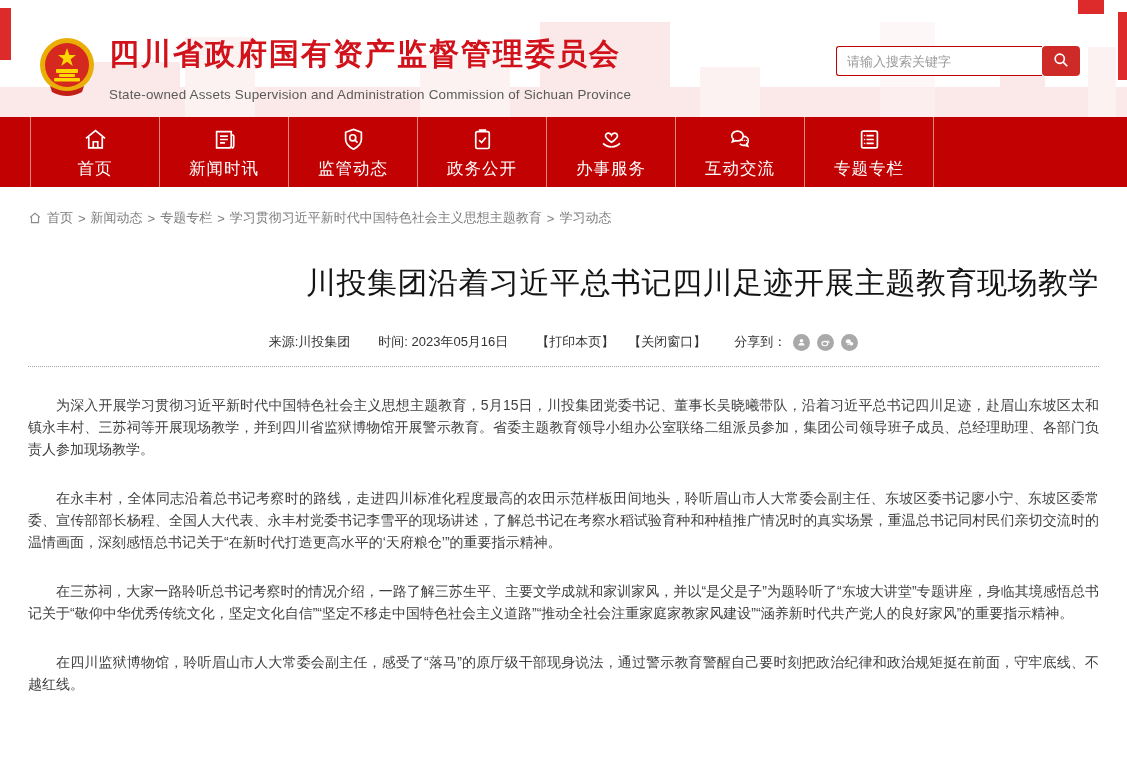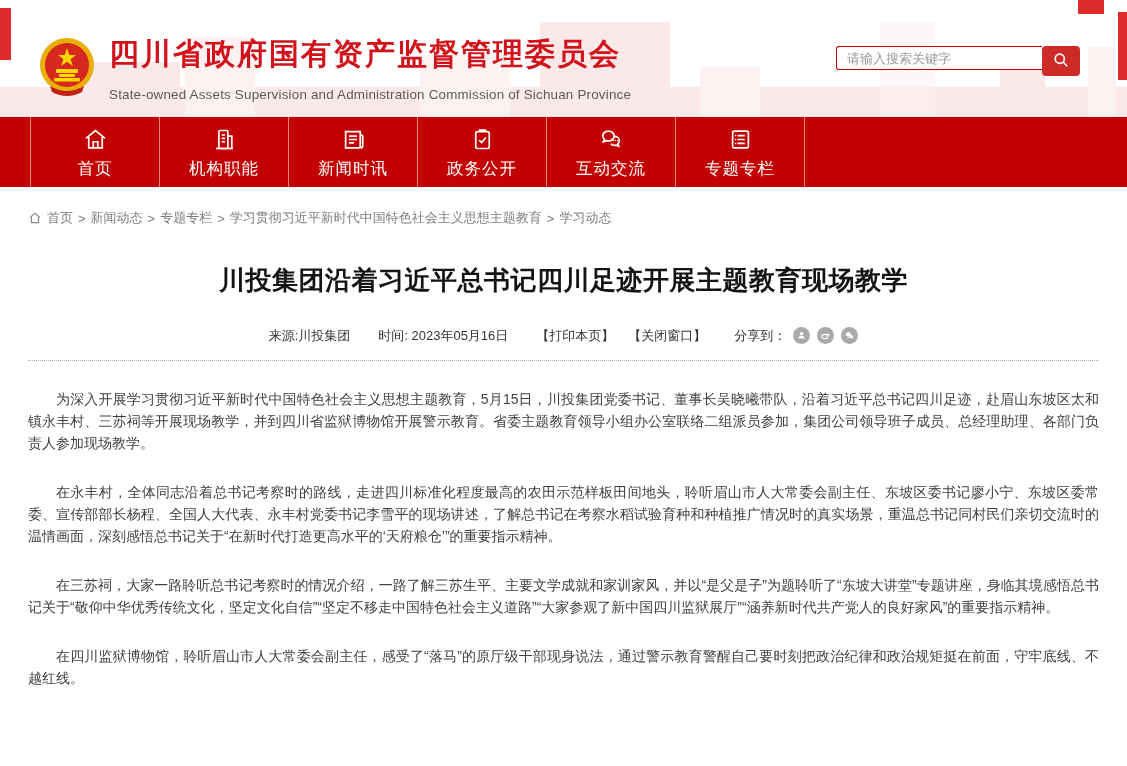--- a/index.html
+++ b/index.html
@@ -17,21 +17,21 @@
   .sky.red { background: #dd2a2a; }
   .sky-band { position: absolute; bottom: 0; left: 0; width: 100%; height: 30px; background: #fbe9e9; }
 
   .logo-row { position: absolute; left: 38px; top: 36px; display: flex; align-items: center; z-index: 3; }
   .titles { margin-left: 13px; }
   .site-title { color: #d1121b; font-size: 30px; font-weight: bold; letter-spacing: 2px; line-height: 1.1; }
   .site-subtitle { color: #5a5a5a; font-size: 13.4px; margin-top: 17px; letter-spacing: .2px; }
 
   .search { position: absolute; right: 47px; top: 46px; display: flex; z-index: 3; align-items: stretch; }
   .search input {
-    width: 206px; height: 24px; border: 1px solid #c40000; border-right: none;
+    width: 206px; height: 30px; border: 1px solid #c40000; border-right: none;
     padding: 0 10px; font-size: 13px; color: #333; outline: none;
     border-radius: 3px 0 0 3px; background: #fff;
   }
   .search input::placeholder { color: #999; }
   .search-btn {
     width: 38px; height: 30px; background: #ce2b28; border: none; cursor: pointer;
     border-radius: 4px; display: flex; align-items: center; justify-content: center;
   }
 
   
@@ -49,30 +49,30 @@
   .breadcrumb {
     margin: 22px 0 0 28px; color: #7d7d7d; font-size: 13px;
     display: flex; align-items: center; gap: 5px; flex-wrap: wrap;
   }
   .breadcrumb .crumb { cursor: pointer; }
   .breadcrumb .sep { color: #7d7d7d; }
 
   
   .article { margin: 0 28px; }
   .article-title {
-    text-align: center; font-size: 26px; font-weight: bold; color: #141414;
+    text-align: right; font-size: 30px; font-weight: normal; color: #141414;
     margin-top: 36px; letter-spacing: .5px;
   }
   .meta {
     display: flex; justify-content: center; align-items: center;
     gap: 28px; margin-top: 29px; font-size: 13px; color: #333;
   }
   .meta .m-group { display: flex; align-items: center; gap: 14px; }
   .meta .link { cursor: pointer; }
-  .share { display: flex; align-items: flex-start; gap: 7px; }
+  .share { display: flex; align-items: flex-end; gap: 7px; }
   .share-circle {
     width: 17px; height: 17px; border-radius: 50%; background: #a9a9a9;
     display: inline-flex; align-items: center; justify-content: center; cursor: pointer;
   }
   .dotted { border-top: 1px dotted #a5a5a5; margin-top: 15px; }
 
   .body-text p {
     font-size: 14px; color: #3f3f3f; line-height: 22px;
     text-indent: 2em; text-align: justify; margin-top: 27px;
   }
@@ -133,47 +133,56 @@
         <path d="M3.5 11 L12 4 L20.5 11"></path>
           <path d="M6 9.8 V19.5 H18 V9.8"></path>
           <path d="M10 19.5 V14 h4 v5.5"></path>
       </svg>
       </span>
     <span class="nav-label">首页</span>
   </div>
   <div class="nav-item">
     <span class="nav-icon">
       <svg width="27" height="27" viewBox="0 0 24 24" fill="none" stroke="#fff" stroke-width="1.5">
-        <rect x="7" y="4" width="8" height="16" rx="1"></rect>
-          <path d="M15 9 h3.5 V20"></path>
-        <path d="M9.5 8 h3 M9.5 11 h3 M9.5 14 h3"></path>
-          <path d="M4.5 20 h15"></path>
-      </svg>
-      </span>
-    <span class="nav-label">机构职能</span>
-  </div>
-  <div class="nav-item">
-    <span class="nav-icon">
-      <svg width="27" height="27" viewBox="0 0 24 24" fill="none" stroke="#fff" stroke-width="1.5">
         <path d="M5 5 h13 v12.5 a2 2 0 0 1 -2 2 H5 a0 0 0 0 1 0 0 Z"></path>
         <path d="M18 8 h1.2 a1 1 0 0 1 1 1 v8.5 a2 2 0 0 1 -2 2"></path>
         <path d="M8 9 h7 M8 12 h7 M8 15 h4.5"></path>
       </svg>
       </span>
     <span class="nav-label">新闻时讯</span>
   </div>
   <div class="nav-item">
     <span class="nav-icon">
       <svg width="27" height="27" viewBox="0 0 24 24" fill="none" stroke="#fff" stroke-width="1.5">
+        <path d="M12 3 L19 5.6 V12 c0 4.2 -3 6.6 -7 8.6 c-4 -2 -7 -4.4 -7 -8.6 V5.6 Z"></path>
+        <circle cx="11.3" cy="10.5" r="2.7"></circle>
+          <path d="M13.3 12.6 L15.6 14.8"></path>
+      </svg>
+      </span>
+    <span class="nav-label">监管动态</span>
+  </div>
+  <div class="nav-item">
+    <span class="nav-icon">
+      <svg width="27" height="27" viewBox="0 0 24 24" fill="none" stroke="#fff" stroke-width="1.5">
         <rect x="6" y="5" width="12" height="15" rx="1.5"></rect>
           <path d="M9.5 5 V3.7 h5 V5"></path>
         <path d="M9 12.5 l2.2 2.2 L15 10.2"></path>
       </svg>
       </span>
     <span class="nav-label">政务公开</span>
+  </div>
+  <div class="nav-item">
+    <span class="nav-icon">
+      <svg width="27" height="27" viewBox="0 0 24 24" fill="none" stroke="#fff" stroke-width="1.5">
+        <path d="M12 8.2 c1 -2.3 4.1 -2.5 5.1 -.6 c1 1.9 -.7 4 -5.1 6.8 c-4.4 -2.8 -6.1 -4.9 -5.1 -6.8 c1 -1.9 4.1 -1.7 5.1 .6 Z"></path>
+        <path d="M4.5 15.5 c2.2 2.4 4.5 3 7.5 3"></path>
+          <path d="M19.5 15.5 c-2.2 2.4 -4.5 3 -7.5 3"></path>
+      </svg>
+      </span>
+    <span class="nav-label">办事服务</span>
   </div>
   <div class="nav-item">
     <span class="nav-icon">
       <svg width="27" height="27" viewBox="0 0 24 24" fill="none" stroke="#fff" stroke-width="1.5">
         <path d="M9.3 4.5 a5.1 4.4 0 0 1 5.1 4.4 c0 2.4 -2.3 4.4 -5.1 4.4 c-.6 0 -1.2 -.1 -1.7 -.3 L4.8 14 l.9 -2.3 a4.4 4.4 0 0 1 -1.5 -2.8 a5.1 4.4 0 0 1 5.1 -4.4 Z"></path>
         <path d="M14.8 9.3 a4.1 3.6 0 0 1 4.1 3.6 c0 1.2 -.5 2.2 -1.3 2.9 l.8 2.1 -2.4 -.9 a5 5 0 0 1 -1.2 .15 c-1.4 0 -2.6 -.5 -3.4 -1.3"></path>
         <circle cx="13.6" cy="12.8" r=".6" fill="#fff" stroke="none"></circle>
         <circle cx="15.4" cy="12.8" r=".6" fill="#fff" stroke="none"></circle>
         <circle cx="17.2" cy="12.8" r=".6" fill="#fff" stroke="none"></circle>
       </svg>
@@ -245,17 +254,17 @@
           </svg>
       </span>
     </span>
   </div>
 
   <div class="dotted"></div>
 
   <div class="body-text">
     <p>为深入开展学习贯彻习近平新时代中国特色社会主义思想主题教育，5月15日，川投集团党委书记、董事长吴晓曦带队，沿着习近平总书记四川足迹，赴眉山东坡区太和镇永丰村、三苏祠等开展现场教学，并到四川省监狱博物馆开展警示教育。省委主题教育领导小组办公室联络二组派员参加，集团公司领导班子成员、总经理助理、各部门负责人参加现场教学。</p>
     <p>在永丰村，全体同志沿着总书记考察时的路线，走进四川标准化程度最高的农田示范样板田间地头，聆听眉山市人大常委会副主任、东坡区委书记廖小宁、东坡区委常委、宣传部部长杨程、全国人大代表、永丰村党委书记李雪平的现场讲述，了解总书记在考察水稻试验育种和种植推广情况时的真实场景，重温总书记同村民们亲切交流时的温情画面，深刻感悟总书记关于“在新时代打造更高水平的‘天府粮仓’”的重要指示精神。</p>
-    <p>在三苏祠，大家一路聆听总书记考察时的情况介绍，一路了解三苏生平、主要文学成就和家训家风，并以“是父是子”为题聆听了“东坡大讲堂”专题讲座，身临其境感悟总书记关于“敬仰中华优秀传统文化，坚定文化自信”“坚定不移走中国特色社会主义道路”“大家参观了新中国四川监狱展厅”“涵养新时代共产党人的良好家风”的重要指示精神。</p>
+    <p>在三苏祠，大家一路聆听总书记考察时的情况介绍，一路了解三苏生平、主要文学成就和家训家风，并以“是父是子”为题聆听了“东坡大讲堂”专题讲座，身临其境感悟总书记关于“敬仰中华优秀传统文化，坚定文化自信”“坚定不移走中国特色社会主义道路”“推动全社会注重家庭家教家风建设”“涵养新时代共产党人的良好家风”的重要指示精神。</p>
     <p>在四川监狱博物馆，聆听眉山市人大常委会副主任，感受了“落马”的原厅级干部现身说法，通过警示教育警醒自己要时刻把政治纪律和政治规矩挺在前面，守牢底线、不越红线。</p>
 
   </div>
 </div>
 
 </body></html>

